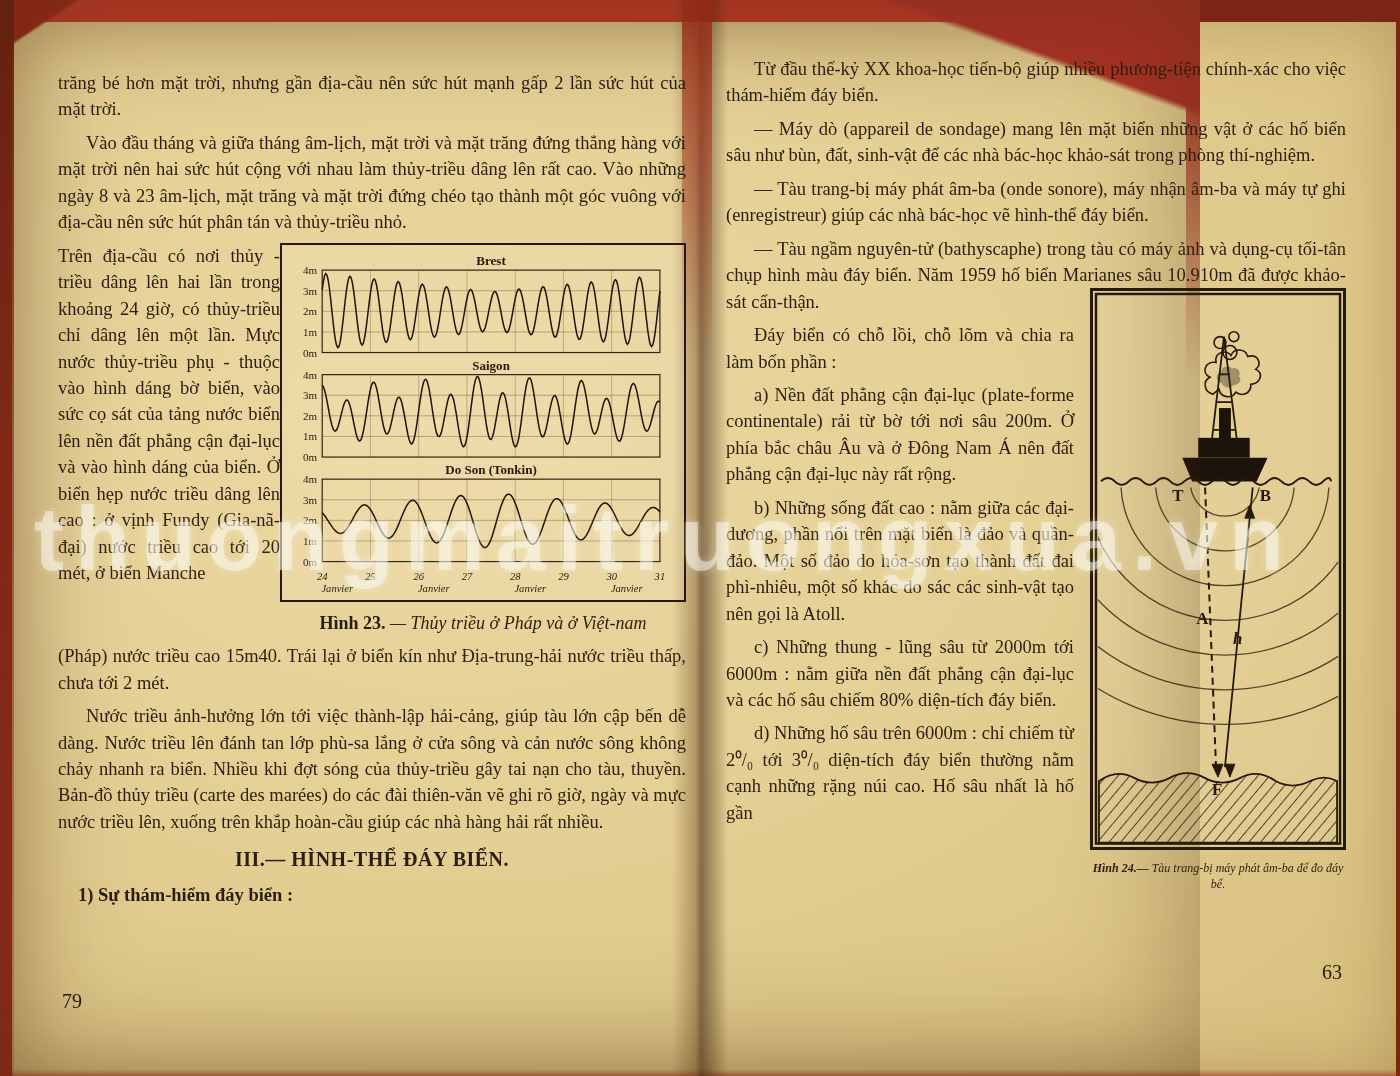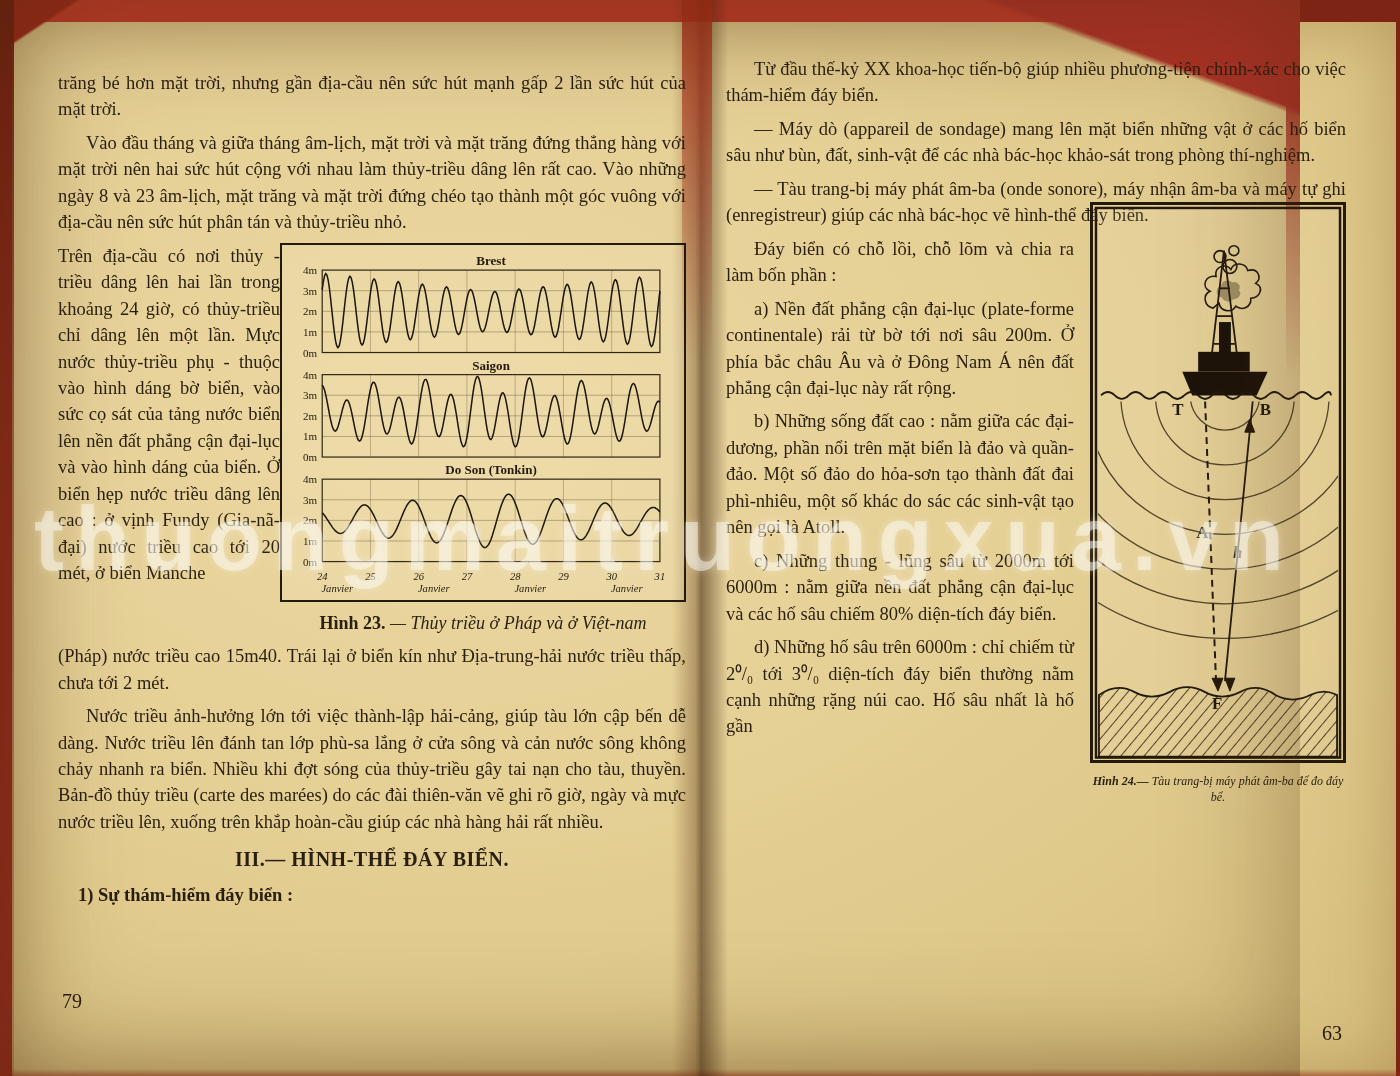--- a/index.html
+++ b/index.html
@@ -1,18 +1,18 @@
 <!DOCTYPE html>
 <html><head>
 <meta charset="utf-8">
 <style>
   * { margin:0; padding:0; box-sizing:border-box; }
   html,body { width:1400px; height:1076px; overflow:hidden; }
   body { background:#7e2415; font-family:"Liberation Serif", serif; }
-  .scan { position:relative; width:1300px; height:1076px; background:linear-gradient(180deg,#b93a28,#9c2e1f); }
+  .scan { position:relative; width:1200px; height:1076px; background:linear-gradient(180deg,#b93a28,#9c2e1f); }
   .paper { position:absolute; left:12px; top:22px; width:1384px; height:1054px;
     background: radial-gradient(ellipse at 32% 38%, #ecd8a2 0%, #e4cf94 45%, #d7bf7d 100%);
     box-shadow: inset 0 0 70px rgba(120,80,30,.35); }
   .red-tl { position:absolute; left:0; top:0; width:90px; height:60px;
     background:linear-gradient(to bottom right, #97291a 42%, rgba(151,41,26,0) 45%); }
   .red-tr { position:absolute; right:0; top:0; width:330px; height:120px;
     background:linear-gradient(to bottom left, #a93226 46%, rgba(169,50,38,0) 49%); }
   .red-right { position:absolute; right:0; top:60px; width:14px; height:320px;
     background:linear-gradient(180deg,#a93226, rgba(169,50,38,0)); }
   .red-left { position:absolute; left:0; top:0; width:14px; height:1076px;
@@ -48,21 +48,21 @@
   .rp-fig { width:256px; flex:none; margin-top:-34px; }
   .figure24 { border:3px solid #241a0c; background:rgba(255,250,230,.1); }
   .figure24 svg { display:block; width:100%; height:auto; }
   .cap24 { margin-top:10px; text-align:center; font-size:12px; line-height:1.35; }
   .cap24 .fig-label { font-weight:bold; font-style:italic; }
   .cap24 .fig-text { font-style:italic; }
   .h2b { font-weight:bold; margin:4px 0 10px; text-indent:16px; }
 
   .pagenum { position:absolute; font-size:20px; color:#241a0c; }
   .pn-left  { left:62px;  top:990px; }
-  .pn-right { left:1322px; top:1022px; }
+  .pn-right { left:1322px; top:961px; }
 
   .watermark { position:absolute; left:34px; top:488px; width:1366px;
     font-family:Liberation Sans, sans-serif; font-weight:bold;
     font-size:90px; letter-spacing:11px; white-space:nowrap;
     color:rgba(252,250,242,.5); text-shadow:0 0 8px rgba(255,255,255,.28);
     pointer-events:none; z-index:5; }
 </style>
 </head>
 <body>
 
@@ -160,20 +160,21 @@
     <p class="para">(Pháp) nước triều cao 15m40. Trái lại ở biển kín như Địa-trung-hải nước triều thấp, chưa tới 2 mét.</p>
     <p class="para ind">Nước triều ảnh-hưởng lớn tới việc thành-lập hải-cảng, giúp tàu lớn cập bến dễ dàng. Nước triều lên đánh tan lớp phù-sa lắng ở cửa sông và cản nước sông không chảy nhanh ra biển. Nhiều khi đợt sóng của thủy-triều gây tai nạn cho tàu, thuyền. Bản-đồ thủy triều (carte des marées) do các đài thiên-văn vẽ ghi rõ giờ, ngày và mực nước triều lên, xuống trên khắp hoàn-cầu giúp các nhà hàng hải rất nhiều.</p>
     <h3 class="sec">III.— HÌNH-THỂ ĐÁY BIỂN.</h3>
     <p class="sub">1) Sự thám-hiểm đáy biển :</p>
   </div>
 
   <div class="page page-right">
     <p class="para ind">Từ đầu thế-kỷ XX khoa-học tiến-bộ giúp nhiều phương-tiện chính-xác cho việc thám-hiểm đáy biển.</p>
     <p class="para ind">— Máy dò (appareil de sondage) mang lên mặt biển những vật ở các hố biển sâu như bùn, đất, sinh-vật để các nhà bác-học khảo-sát trong phòng thí-nghiệm.</p>
     <p class="para ind">— Tàu trang-bị máy phát âm-ba (onde sonore), máy nhận âm-ba và máy tự ghi (enregistreur) giúp các nhà bác-học vẽ hình-thể đáy biển.</p>
+    <p class="para ind">— Tàu ngầm nguyên-tử (bathyscaphe) trong tàu có máy ảnh và dụng-cụ tối-tân chụp hình màu đáy biển. Năm 1959 hố biển Marianes sâu 10.910m đã được khảo-sát cẩn-thận.</p>
 
     <div class="cols">
       <div class="rp-left">
         <p class="para ind">Đáy biển có chỗ lồi, chỗ lõm và chia ra làm bốn phần :</p>
         <p class="para ind">a) Nền đất phẳng cận đại-lục (plate-forme continentale) rải từ bờ tới nơi sâu 200m. Ở phía bắc châu Âu và ở Đông Nam Á nên đất phẳng cận đại-lục này rất rộng.</p>
         <p class="para ind">b) Những sống đất cao : nằm giữa các đại-dương, phần nổi trên mặt biển là đảo và quần-đảo. Một số đảo do hỏa-sơn tạo thành đất đai phì-nhiêu, một số khác do sác các sinh-vật tạo nên gọi là Atoll.</p>
         <p class="para ind">c) Những thung - lũng sâu từ 2000m tới 6000m : nằm giữa nền đất phẳng cận đại-lục và các hố sâu chiếm 80% diện-tích đáy biển.</p>
         <p class="para ind">d) Những hố sâu trên 6000m : chỉ chiếm từ 2⁰/₀ tới 3⁰/₀ diện-tích đáy biển thường nằm cạnh những rặng núi cao. Hố sâu nhất là hố gần</p>
       </div>
 

